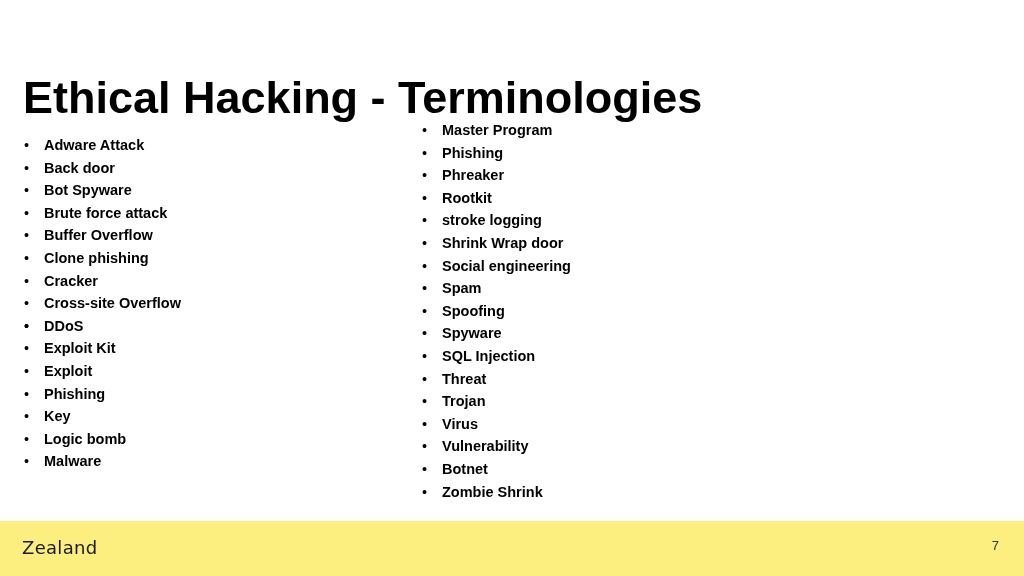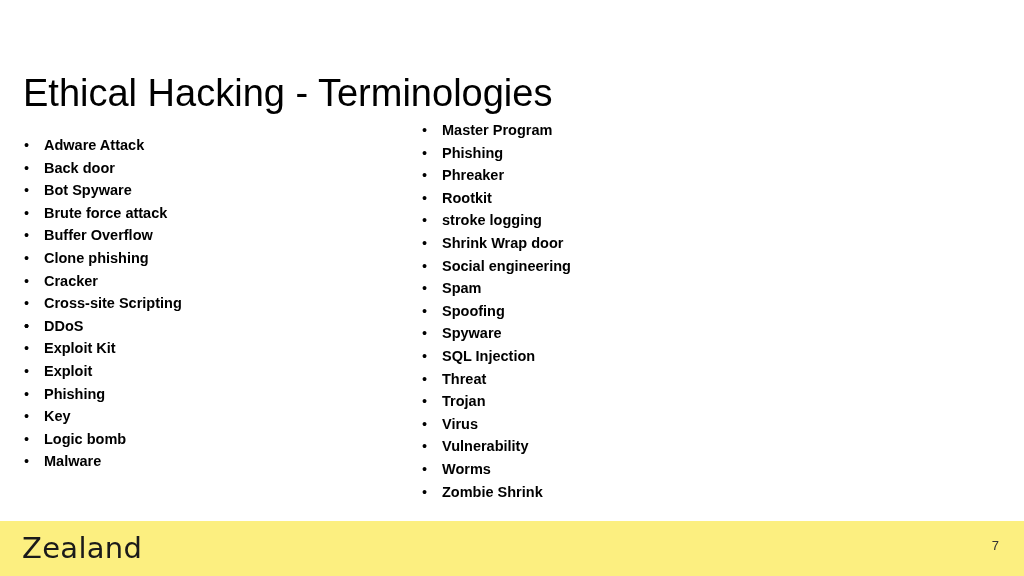--- a/index.html
+++ b/index.html
@@ -17,22 +17,22 @@
     height: 576px;
     background: #ffffff;
     overflow: hidden;
   }
 
   
   .slide-title {
     position: absolute;
     left: 23px;
     top: 45px;
-    font-size: 38px;
-    font-weight: 400;
+    font-size: 45px;
+    font-weight: 700;
     line-height: 46px;
     color: #000000;
     letter-spacing: 0px;
     white-space: nowrap;
   }
 
   
   .col {
     position: absolute;
     margin: 0;
@@ -75,21 +75,21 @@
     left: 0;
     right: 0;
     bottom: 0;
     height: 55px;
     background: #fcef80;
   }
   .brand-logo {
     position: absolute;
     left: 22px;
     top: 12px;
-    font-size: 29px;
+    font-size: 18px;
     line-height: 30px;
     font-weight: 400;
     color: #1a1a1a;
     letter-spacing: 0.3px;
     font-family: "DejaVu Sans", sans-serif;
     font-stretch: normal;
   }
   .page-number {
     position: absolute;
     right: 25px;
@@ -108,21 +108,21 @@
   <h1 class="slide-title">Ethical Hacking - Terminologies</h1>
 
   <ul class="col col-left">
       <li class="bullet-item"><span class="bullet-marker">•</span><span>Adware Attack</span></li>
       <li class="bullet-item"><span class="bullet-marker">•</span><span>Back door</span></li>
       <li class="bullet-item"><span class="bullet-marker">•</span><span>Bot Spyware</span></li>
       <li class="bullet-item"><span class="bullet-marker">•</span><span>Brute force attack</span></li>
       <li class="bullet-item"><span class="bullet-marker">•</span><span>Buffer Overflow</span></li>
       <li class="bullet-item"><span class="bullet-marker">•</span><span>Clone phishing</span></li>
       <li class="bullet-item"><span class="bullet-marker">•</span><span>Cracker</span></li>
-      <li class="bullet-item"><span class="bullet-marker">•</span><span>Cross-site Scripting</span></li>
+      <li class="bullet-item"><span class="bullet-marker">•</span><span>Cross-site Overflow</span></li>
       <li class="bullet-item"><span class="bullet-marker">•</span></li>
       <li class="bullet-item"><span class="bullet-marker">•</span><span>DDoS</span></li>
       <li class="bullet-item"><span class="bullet-marker">•</span><span>Exploit Kit</span></li>
       <li class="bullet-item"><span class="bullet-marker">•</span><span>Exploit</span></li>
       <li class="bullet-item"><span class="bullet-marker">•</span><span>Phishing</span></li>
       <li class="bullet-item"><span class="bullet-marker">•</span><span>Key</span></li>
       <li class="bullet-item"><span class="bullet-marker">•</span><span>Logic bomb</span></li>
       <li class="bullet-item"><span class="bullet-marker">•</span><span>Malware</span></li>
     </ul>
 
@@ -135,21 +135,21 @@
       <li class="bullet-item"><span class="bullet-marker">•</span><span>Shrink Wrap door</span></li>
       <li class="bullet-item"><span class="bullet-marker">•</span><span>Social engineering</span></li>
       <li class="bullet-item"><span class="bullet-marker">•</span><span>Spam</span></li>
       <li class="bullet-item"><span class="bullet-marker">•</span><span>Spoofing</span></li>
       <li class="bullet-item"><span class="bullet-marker">•</span><span>Spyware</span></li>
       <li class="bullet-item"><span class="bullet-marker">•</span><span>SQL Injection</span></li>
       <li class="bullet-item"><span class="bullet-marker">•</span><span>Threat</span></li>
       <li class="bullet-item"><span class="bullet-marker">•</span><span>Trojan</span></li>
       <li class="bullet-item"><span class="bullet-marker">•</span><span>Virus</span></li>
       <li class="bullet-item"><span class="bullet-marker">•</span><span>Vulnerability</span></li>
-      <li class="bullet-item"><span class="bullet-marker">•</span><span>Worms</span></li>
+      <li class="bullet-item"><span class="bullet-marker">•</span><span>Botnet</span></li>
       <li class="bullet-item"><span class="bullet-marker">•</span><span>Zombie Shrink</span></li>
     </ul>
 
   <div class="footer-band">
     <div class="brand-logo">Zealand</div>
     <div class="page-number">7</div>
   </div>
 
 </div>
 

